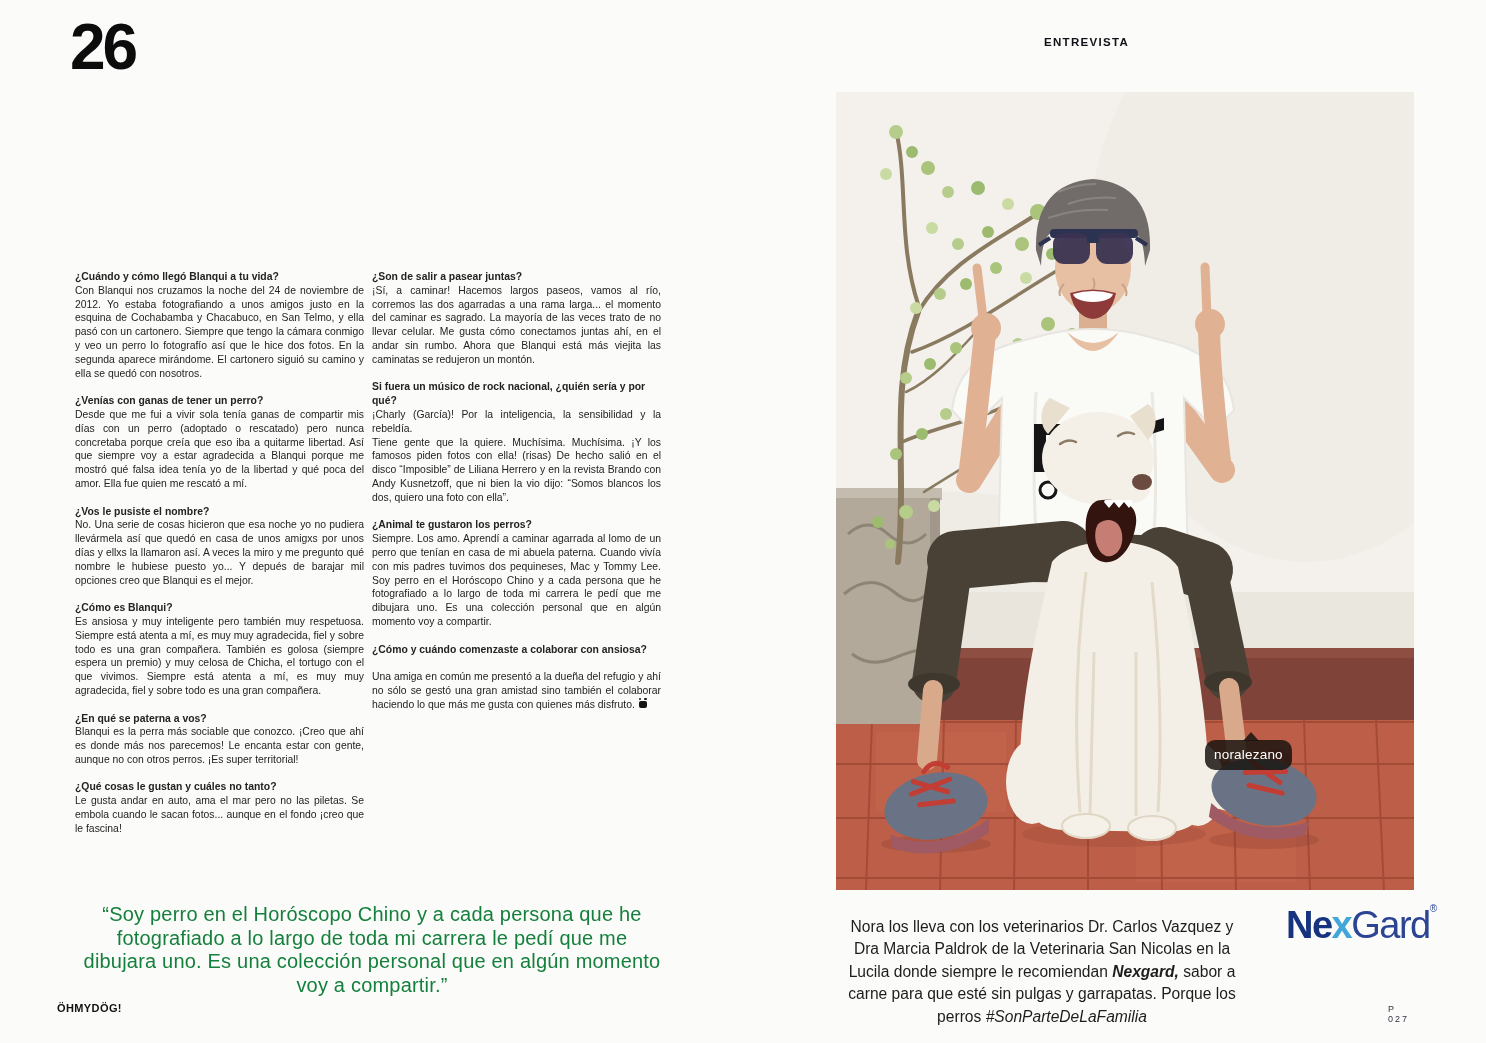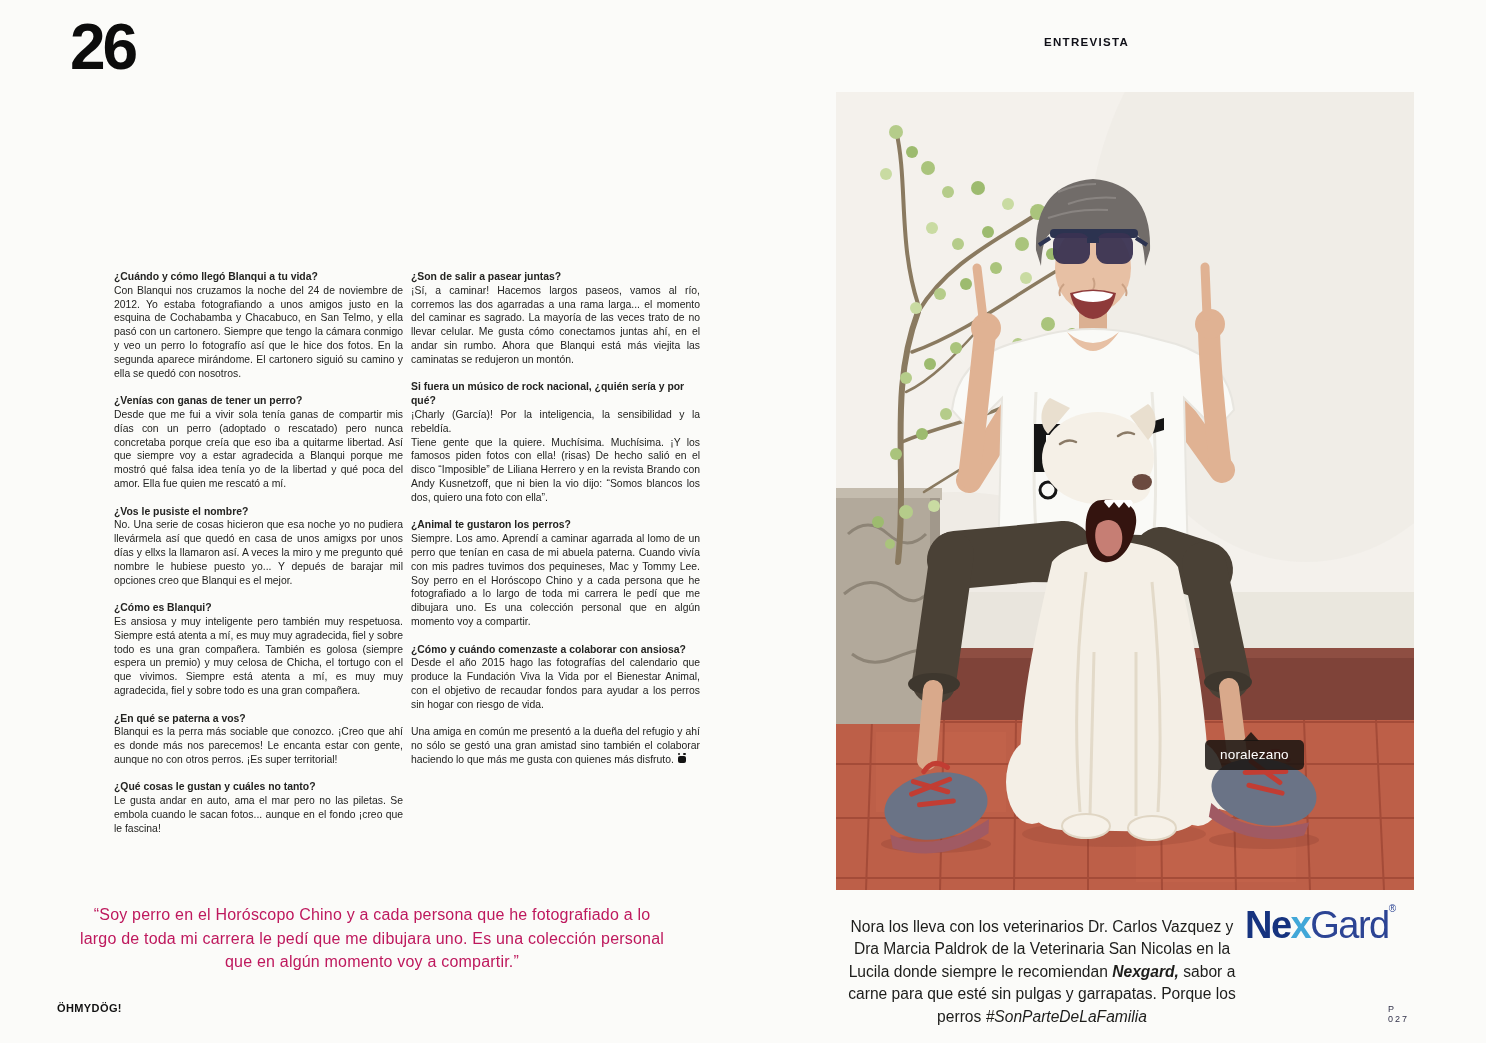--- a/index.html
+++ b/index.html
@@ -1,45 +1,45 @@
 <!DOCTYPE html>
 <html><head>
 <meta charset="utf-8">
 <style>
   html,body{margin:0;padding:0;background:#fbfbf9;}
   body{width:1486px;height:1043px;font-family:"Liberation Sans",sans-serif;color:#1e1e1c;overflow:hidden;}
   .spread{position:relative;width:1198px;height:1043px;background:#fbfbf9;text-decoration:underline;}
 
   
   .page-num{position:absolute;left:70px;top:10px;font-size:64px;font-weight:900;letter-spacing:-3px;color:#0c0c0c;}
-  .col{position:absolute;top:270px;width:289px;font-size:10.4px;line-height:13.8px;text-align:justify;color:#232321;margin-left:39px;}
+  .col{position:absolute;top:270px;width:289px;font-size:10.4px;line-height:13.8px;text-align:justify;color:#232321;}
   .col1{left:75px;}
   .col2{left:372px;}
   .q{font-weight:700;margin:13.8px 0 0 0;text-align:left;line-height:13.8px;}
   .q.first{margin-top:0;}
   .a{margin:0;}
   .a.gap{margin-top:13.8px;}
   .endmark{display:inline-block;width:8px;height:7px;background:#141414;border-radius:2px;margin-left:4px;position:relative;top:0px;}
   .endmark::before{content:"";position:absolute;top:-3px;left:0px;width:2.6px;height:2.6px;background:#141414;border-radius:1px;}
   .endmark::after{content:"";position:absolute;top:-3px;right:0px;width:2.6px;height:2.6px;background:#141414;border-radius:1px;}
-  .pullquote{position:absolute;left:78px;top:903px;width:588px;text-align:center;font-size:16px;line-height:23.5px;letter-spacing:.2px;color:#be185d;}
+  .pullquote{position:absolute;left:78px;top:903px;width:588px;text-align:center;font-size:20px;line-height:23.5px;letter-spacing:.2px;color:#15803d;}
   .footer-logo{position:absolute;left:57px;top:1002px;font-size:11px;font-weight:800;letter-spacing:.4px;color:#111;}
 
   
   .section-label{position:absolute;right:69px;top:36px;font-size:11.5px;font-weight:800;letter-spacing:1.3px;color:#101018;}
   .photo{position:absolute;left:836px;top:92px;width:578px;height:798px;overflow:hidden;background:#f3f1ec;}
   .photo svg{display:block;width:578px;height:798px;}
   .photo-tag{position:absolute;left:369px;top:648px;background:rgba(25,20,16,.85);color:#fff;
-    font-size:13.5px;padding:7px 15px 8px;border-radius:5px;letter-spacing:.2px;}
+    font-size:13.5px;padding:7px 9px 8px;border-radius:10px;letter-spacing:.2px;}
   .photo-tag::before{content:"";position:absolute;top:-8px;left:38px;border-left:8px solid transparent;
     border-right:8px solid transparent;border-bottom:9px solid rgba(25,20,16,.85);}
   .caption{position:absolute;left:836px;top:900px;width:412px;font-size:15.6px;line-height:22.6px;color:#1d1d1b;text-align:center;}
   .caption .brand{font-weight:700;font-style:italic;}
   .caption .hashtag{font-style:italic;}
-  .nexgard{position:absolute;left:1245px;top:903px;font-size:38px;letter-spacing:-1.5px;white-space:nowrap;}
+  .nexgard{position:absolute;left:1286px;top:903px;font-size:38px;letter-spacing:-1.5px;white-space:nowrap;}
   .nexgard .ne{font-weight:800;color:#16337f;}
   .nexgard .x{font-weight:800;color:#41a7d8;}
   .nexgard .gard{font-weight:500;color:#2c4494;}
   .nexgard .reg{font-size:10px;vertical-align:26px;color:#2c4494;font-weight:400;letter-spacing:0;}
   .page-ref{position:absolute;left:1388px;top:1004px;font-size:9px;letter-spacing:2px;color:#32324a;}
 </style>
 </head>
 <body>
 
 <div class="spread">
@@ -63,21 +63,20 @@
 
   <div class="col col2">
     <p class="q first">¿Son de salir a pasear juntas?</p>
     <p class="a">¡Sí, a caminar! Hacemos largos paseos, vamos al río, corremos las dos agarradas a una rama larga... el momento del caminar es sagrado. La mayoría de las veces trato de no llevar celular. Me gusta cómo conectamos juntas ahí, en el andar sin rumbo. Ahora que Blanqui está más viejita las caminatas se redujeron un montón.</p>
     <p class="q">Si fuera un músico de rock nacional, ¿quién sería y por qué?</p>
     <p class="a">¡Charly (García)! Por la inteligencia, la sensibilidad y la rebeldía.</p>
     <p class="a">Tiene gente que la quiere. Muchísima. Muchísima. ¡Y los famosos piden fotos con ella! (risas) De hecho salió en el disco “Imposible” de Liliana Herrero y en la revista Brando con Andy Kusnetzoff, que ni bien la vio dijo: “Somos blancos los dos, quiero una foto con ella”.</p>
     <p class="q">¿Animal te gustaron los perros?</p>
     <p class="a">Siempre. Los amo. Aprendí a caminar agarrada al lomo de un perro que tenían en casa de mi abuela paterna. Cuando vivía con mis padres tuvimos dos pequineses, Mac y Tommy Lee. Soy perro en el Horóscopo Chino y a cada persona que he fotografiado a lo largo de toda mi carrera le pedí que me dibujara uno. Es una colección personal que en algún momento voy a compartir.</p>
     <p class="q">¿Cómo y cuándo comenzaste a colaborar con ansiosa?</p>
-    <p class="a">Desde el año 2015 hago las fotografías del calendario que produce la Fundación Viva la Vida por el Bienestar Animal, con el objetivo de recaudar fondos para ayudar a los perros sin hogar con riesgo de vida.</p>
     <p class="a gap"><span>Una amiga en común me presentó a la dueña del refugio y ahí no sólo se gestó una gran amistad sino también el colaborar haciendo lo que más me gusta con quienes más disfruto.</span><span class="endmark"></span></p>
   </div>
 
   <div class="pullquote">“Soy perro en el Horóscopo Chino y a cada persona que he fotografiado a lo largo de toda mi carrera le pedí que me dibujara uno. Es una colección personal que en algún momento voy a compartir.”</div>
   <div class="footer-logo">ÖHMYDÖG!</div>
 
   <div class="section-label">ENTREVISTA</div>
 
   <div class="photo">
     <svg viewBox="0 0 578 798" xmlns="http://www.w3.org/2000/svg">

